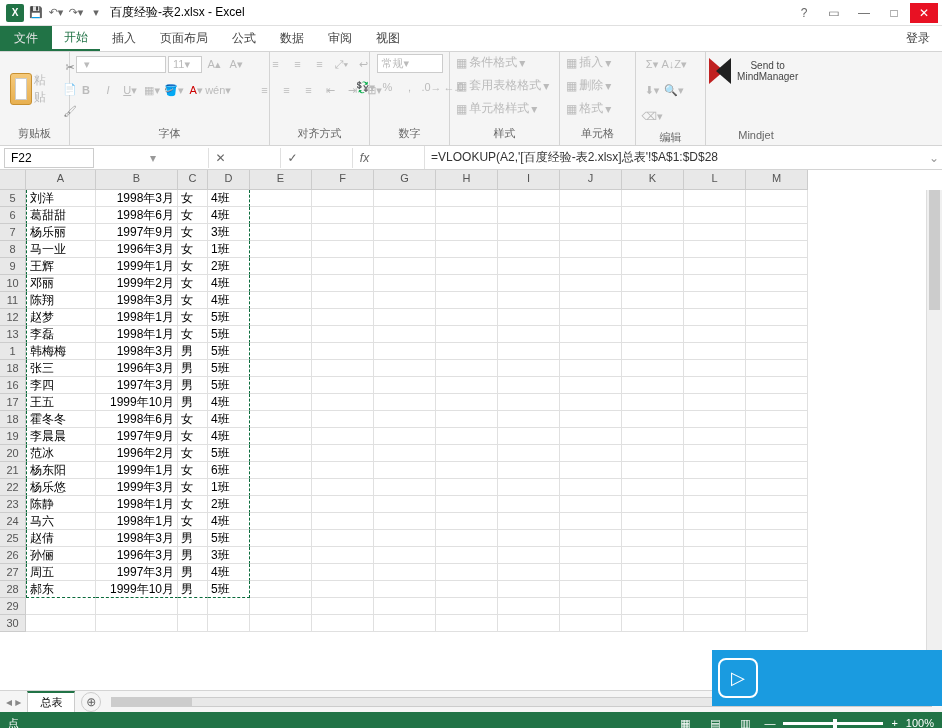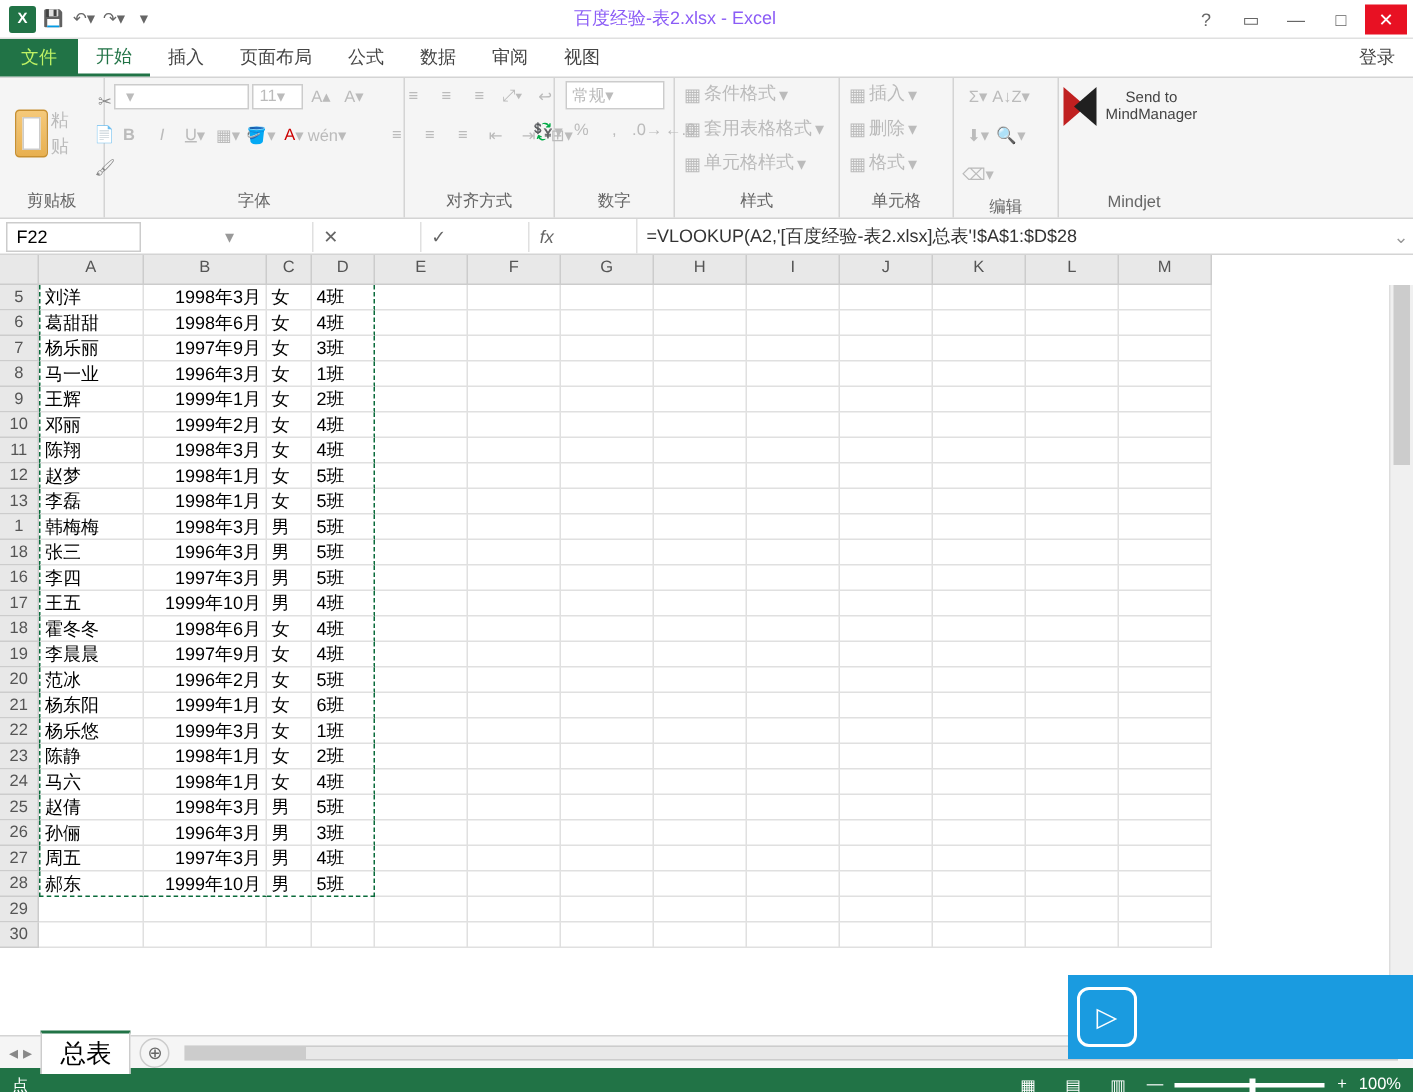--- a/index.html
+++ b/index.html
@@ -3,28 +3,28 @@
 <meta charset="utf-8">
 <style>
 * { box-sizing: border-box; margin: 0; padding: 0; }
 body { font-family: "Microsoft YaHei", "SimSun", sans-serif; font-size: 12px; background: #fff; width: 942px; height: 728px; overflow: hidden; position: relative; }
 
 
 .titlebar { height: 26px; background: #fff; display: flex; align-items: center; border-bottom: 1px solid #e0e0e0; }
 .qat { display: flex; align-items: center; gap: 4px; padding: 0 6px; }
 .qat-icon { width: 16px; height: 16px; display: flex; align-items: center; justify-content: center; color: #666; font-size: 11px; }
 .excel-icon { width: 18px; height: 18px; background: #217346; color: #fff; display: flex; align-items: center; justify-content: center; font-size: 10px; font-weight: bold; border-radius: 2px; }
-.title-text { flex: 1; text-align: center; color: #8b5cf6; font-size: 12px; }
+.title-text { flex: 1; color: #000000; font-size: 12px; }
 .win-controls { display: flex; gap: 2px; padding-right: 4px; }
 .win-btn { width: 28px; height: 20px; display: flex; align-items: center; justify-content: center; color: #666; font-size: 12px; }
 .win-btn.close { background: #e81123; color: #fff; }
 
 
 .ribbon-tabs { height: 26px; display: flex; align-items: center; background: #fff; border-bottom: 1px solid #d4d4d4; }
-.file-tab { background: #217346; color: #bef264; padding: 4px 14px; height: 100%; display: flex; align-items: center; text-align: right; }
+.file-tab { background: #217346; color: #e5e5e5; padding: 4px 14px; height: 100%; display: flex; align-items: center; text-align: right; }
 .tab { padding: 4px 12px; height: 100%; display: flex; align-items: center; color: #444; cursor: pointer; }
 .tab.active { border-bottom: 2px solid #217346; color: #217346; }
 .login-link { margin-left: auto; padding-right: 12px; color: #444; }
 
 
 .ribbon { height: 94px; background: #f5f5f5; border-bottom: 1px solid #d4d4d4; display: flex; }
 .ribbon-group { border-right: 1px solid #d4d4d4; padding: 2px 6px; display: flex; flex-direction: column; justify-content: space-between; }
 .ribbon-group-content { flex: 1; display: flex; align-items: center; gap: 4px; }
 .ribbon-group-label { text-align: center; color: #666; font-size: 11px; padding: 2px 0; }
 .big-btn { display: flex; flex-direction: row; align-items: center; gap: 2px; padding: 4px; color: #888; }
@@ -48,21 +48,21 @@
 .corner { background: #e8e8e8; border-right: 1px solid #ccc; border-bottom: 1px solid #ccc; height: 20px; }
 .cell { border-right: 1px solid #e0e0e0; border-bottom: 1px solid #e0e0e0; padding: 0 3px; height: 17px; line-height: 17px; overflow: hidden; white-space: nowrap; color: #000; font-family: "SimSun", sans-serif; }
 .cell.right { text-align: right; }
 .marching { border-right: 1px dashed #0a6b3b !important; }
 .marching-bottom { border-bottom: 1px dashed #0a6b3b !important; }
 .marching-left { border-left: 1px dashed #0a6b3b !important; }
 
 
 .sheet-tabs { height: 22px; display: flex; align-items: center; background: #f5f5f5; border-top: 1px solid #d4d4d4; }
 .sheet-nav { display: flex; gap: 2px; padding: 0 6px; color: #888; }
-.sheet-tab { padding: 2px 12px; background: #fff; border: 1px solid #ccc; border-bottom: none; margin-top: -1px; font-size: 17px; }
+.sheet-tab { padding: 2px 12px; background: #fff; border: 1px solid #ccc; border-bottom: none; margin-top: -1px; font-size: 11px; }
 .sheet-tab.active { border-top: 2px solid #217346; }
 .add-sheet { width: 20px; height: 20px; display: flex; align-items: center; justify-content: center; color: #666; margin-left: 6px; border: 1px solid #ccc; border-radius: 50%; }
 .hscroll { flex: 1; margin: 0 10px; position: relative; height: 14px; }
 .hscroll-track { position: absolute; left: 0; right: 0; top: 2px; height: 10px; background: #e8e8e8; border: 1px solid #ccc; }
 .hscroll-thumb { position: absolute; left: 0; width: 80px; height: 100%; background: #ccc; }
 
 
 .statusbar { height: 22px; background: #217346; color: #fff; display: flex; align-items: center; padding: 0 8px; font-size: 11px; }
 .status-right { margin-left: auto; display: flex; align-items: center; gap: 8px; }
 .view-btn { width: 22px; height: 16px; display: flex; align-items: center; justify-content: center; }

